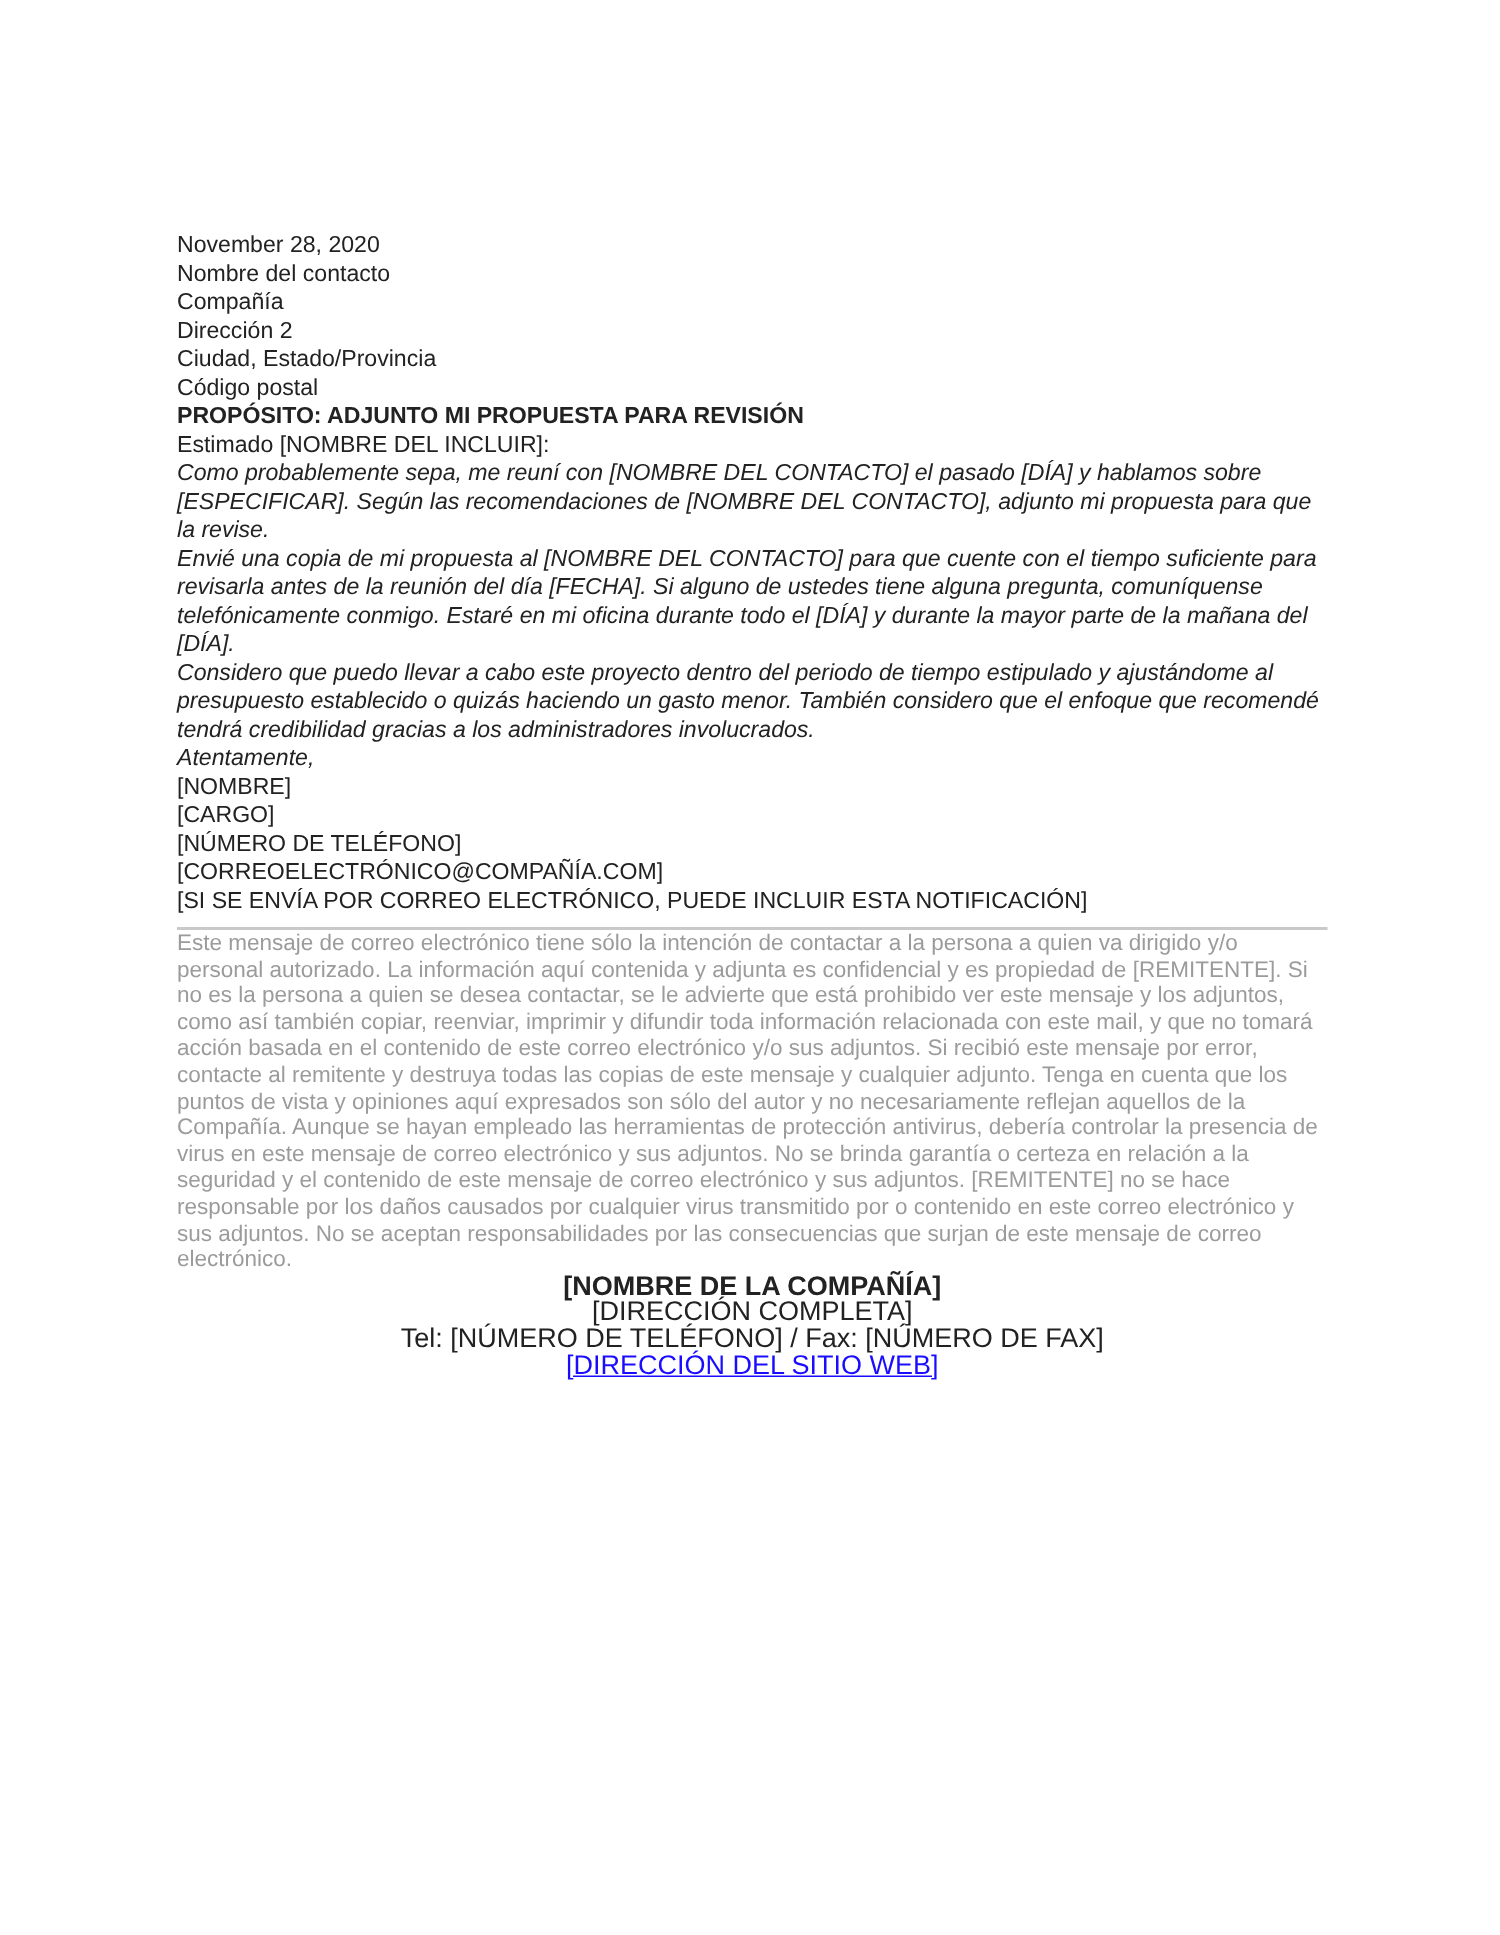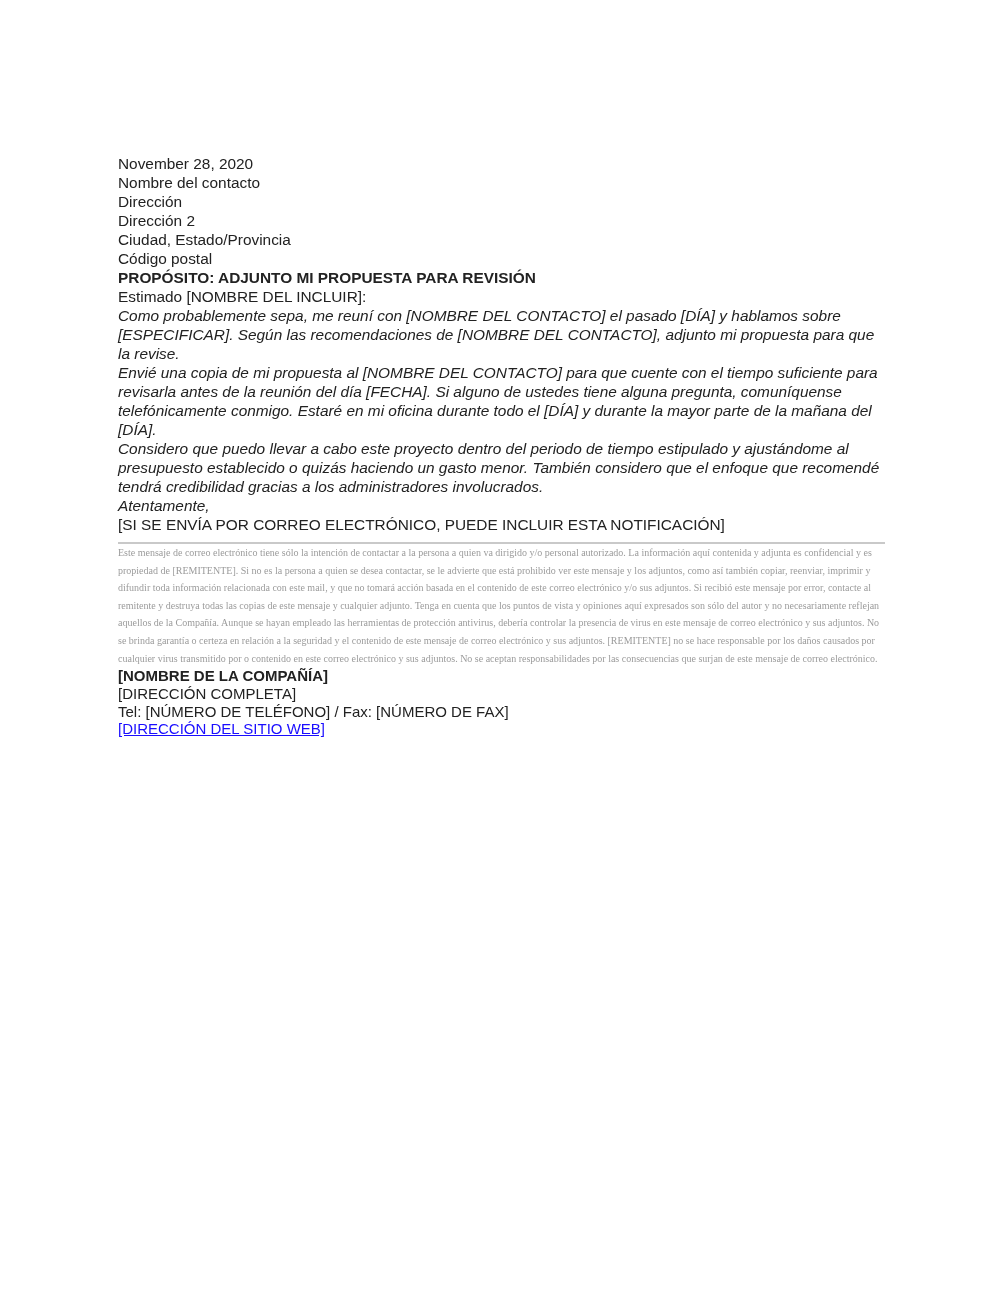--- a/index.html
+++ b/index.html
@@ -27,60 +27,66 @@
   .notification    { margin-top: 54px; }
   .divider {
     margin-top: 8px;
     border: none;
     border-top: 2px solid var(--divider, #c9c9c9);
     height: 0;
   }
   .disclaimer {
     margin-top: 5px;
     color: var(--disclaimer, #9b9b9b);
-    font-size: 10px;
+    font-size: 15px;
     line-height: 17.6px;
-    font-family: Liberation Serif, serif;
   }
   .footer {
-    font-size: 15px;
+    text-align: center;
+    font-size: 18px;
     line-height: 17.7px;
   }
   .footer .company-line { font-weight: bold; }
   .footer a {
     color: var(--link, #1a0dff);
     cursor: pointer;
   }
 </style>
 </head>
 <body>
 
 <div class="page">
   <div class="content block">
 
     <p class="date">November 28, 2020</p>
 
     <div class="recipient">
       <div>Nombre del contacto</div>
-      <div>Dirección</div>
+      <div>Compañía</div>
       <div>Dirección 2</div>
       <div>Ciudad, Estado/Provincia</div>
       <div>Código postal</div>
     </div>
 
     <p class="subject">PROPÓSITO: ADJUNTO MI PROPUESTA PARA REVISIÓN</p>
 
     <p class="greeting">Estimado [NOMBRE DEL INCLUIR]:</p>
 
     <p class="para">Como probablemente sepa, me reuní con [NOMBRE DEL CONTACTO] el pasado [DÍA] y hablamos sobre [ESPECIFICAR]. Según las recomendaciones de [NOMBRE DEL CONTACTO], adjunto mi propuesta para que la revise.</p>
     <p class="para">Envié una copia de mi propuesta al [NOMBRE DEL CONTACTO] para que cuente con el tiempo suficiente para revisarla antes de la reunión del día [FECHA]. Si alguno de ustedes tiene alguna pregunta, comuníquense telefónicamente conmigo. Estaré en mi oficina durante todo el [DÍA] y durante la mayor parte de la mañana del [DÍA].</p>
     <p class="para">Considero que puedo llevar a cabo este proyecto dentro del periodo de tiempo estipulado y ajustándome al presupuesto establecido o quizás haciendo un gasto menor. También considero que el enfoque que recomendé tendrá credibilidad gracias a los administradores involucrados.</p>
 
     <p class="closing">Atentamente,</p>
 
+    <div class="signature">
+      <div>[NOMBRE]</div>
+      <div>[CARGO]</div>
+      <div>[NÚMERO DE TELÉFONO]</div>
+      <div>[CORREOELECTRÓNICO@COMPAÑÍA.COM]</div>
+    </div>
 
     <p class="notification">[SI SE ENVÍA POR CORREO ELECTRÓNICO, PUEDE INCLUIR ESTA NOTIFICACIÓN]</p>
 
     <hr class="divider">
 
     <p class="disclaimer">Este mensaje de correo electrónico tiene sólo la intención de contactar a la persona a quien va dirigido y/o personal autorizado. La información aquí contenida y adjunta es confidencial y es propiedad de [REMITENTE]. Si no es la persona a quien se desea contactar, se le advierte que está prohibido ver este mensaje y los adjuntos, como así también copiar, reenviar, imprimir y difundir toda información relacionada con este mail, y que no tomará acción basada en el contenido de este correo electrónico y/o sus adjuntos. Si recibió este mensaje por error, contacte al remitente y destruya todas las copias de este mensaje y cualquier adjunto. Tenga en cuenta que los puntos de vista y opiniones aquí expresados son sólo del autor y no necesariamente reflejan aquellos de la Compañía. Aunque se hayan empleado las herramientas de protección antivirus, debería controlar la presencia de virus en este mensaje de correo electrónico y sus adjuntos. No se brinda garantía o certeza en relación a la seguridad y el contenido de este mensaje de correo electrónico y sus adjuntos. [REMITENTE] no se hace responsable por los daños causados por cualquier virus transmitido por o contenido en este correo electrónico y sus adjuntos. No se aceptan responsabilidades por las consecuencias que surjan de este mensaje de correo electrónico.</p>
 
     <div class="footer">
       <div class="company-line">[NOMBRE DE LA COMPAÑÍA]</div>
       <div>[DIRECCIÓN COMPLETA]</div>

